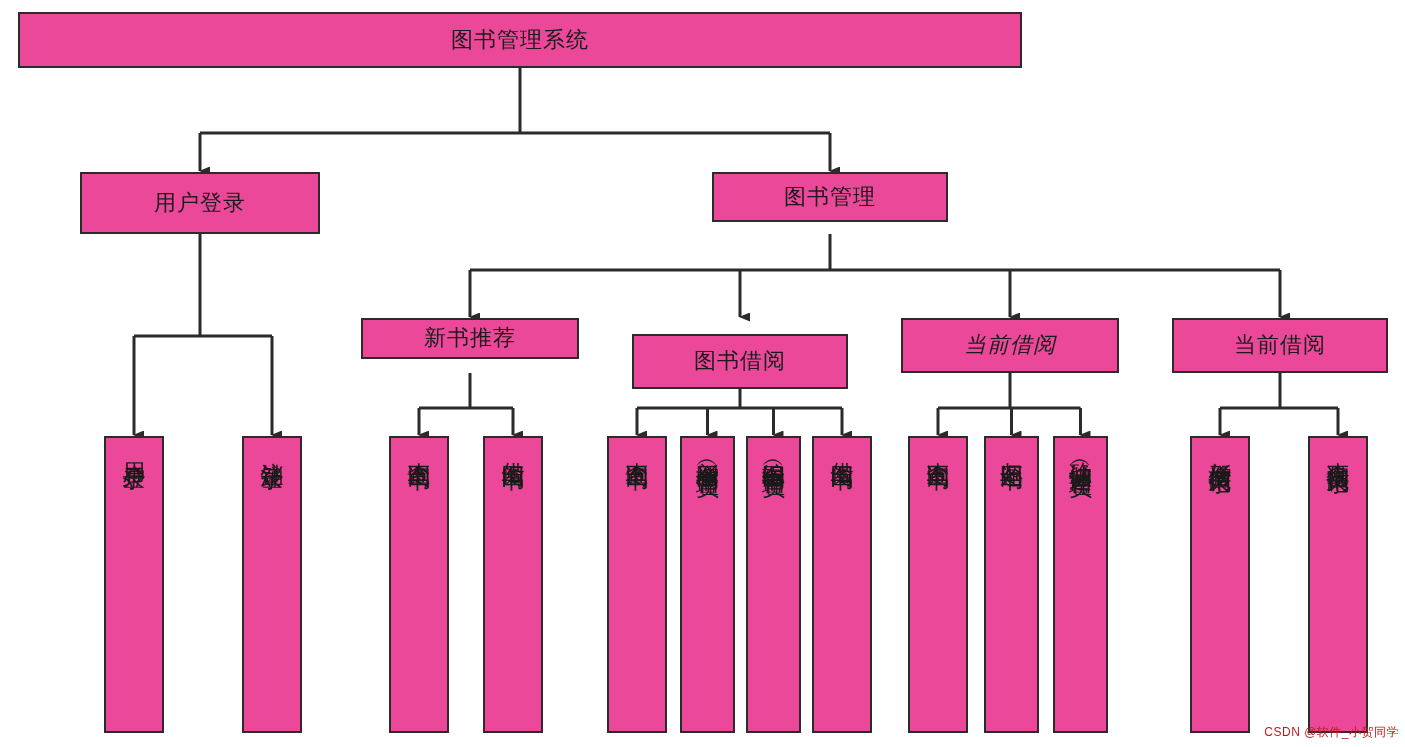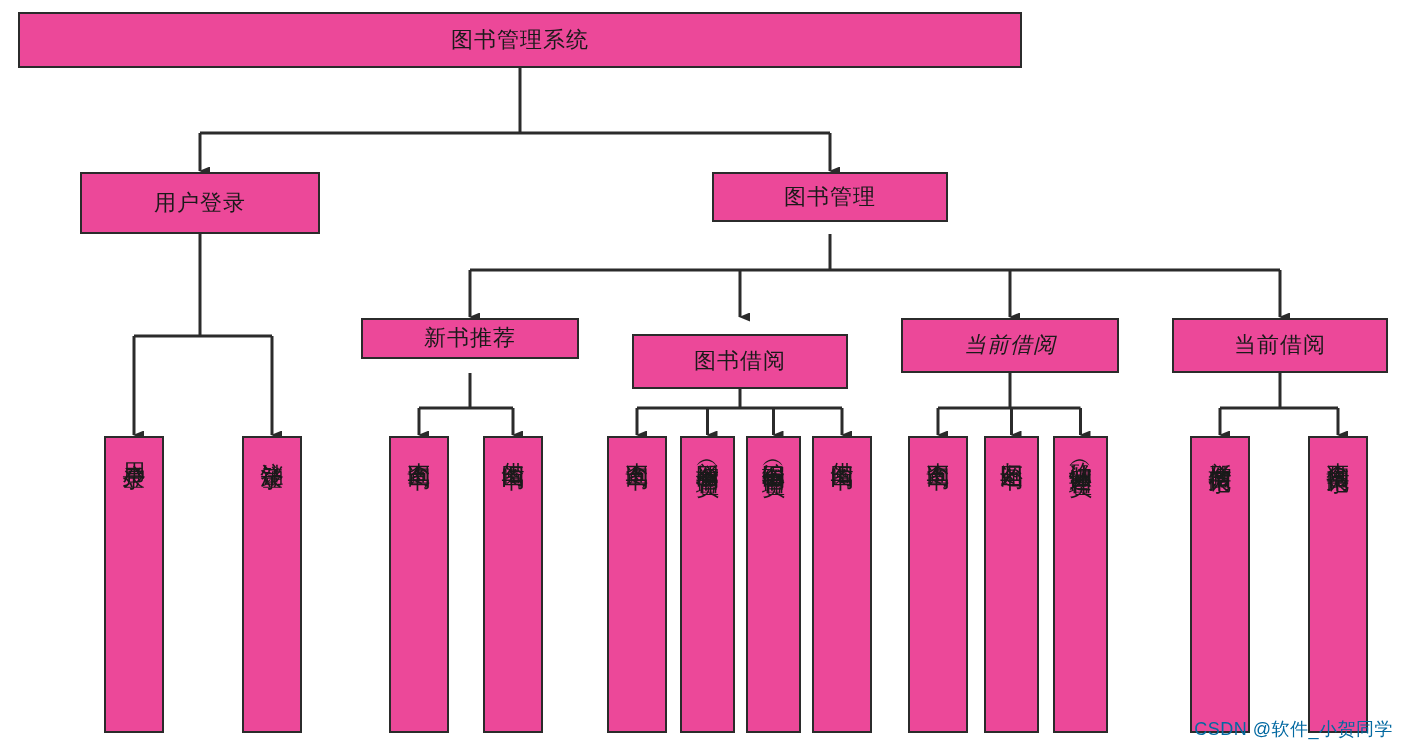--- a/index.html
+++ b/index.html
@@ -50,24 +50,24 @@
   .node.leaf .node-label {
     writing-mode: vertical-rl;
     text-orientation: upright;
     font-size: 23px;
     line-height: 1.18;
     letter-spacing: 2px;
     white-space: nowrap;
   }
   .watermark {
     position: absolute;
-    right: 12px;
+    right: 6px;
     bottom: 6px;
-    font-size: 18px;
-    color: #0369a1;
+    font-size: 12px;
+    color: #b91c1c;
     letter-spacing: 0.5px;
     white-space: nowrap;
     user-select: none;
   }
 </style>
 </head>
 <body>
 
 <div id="canvas">
 

